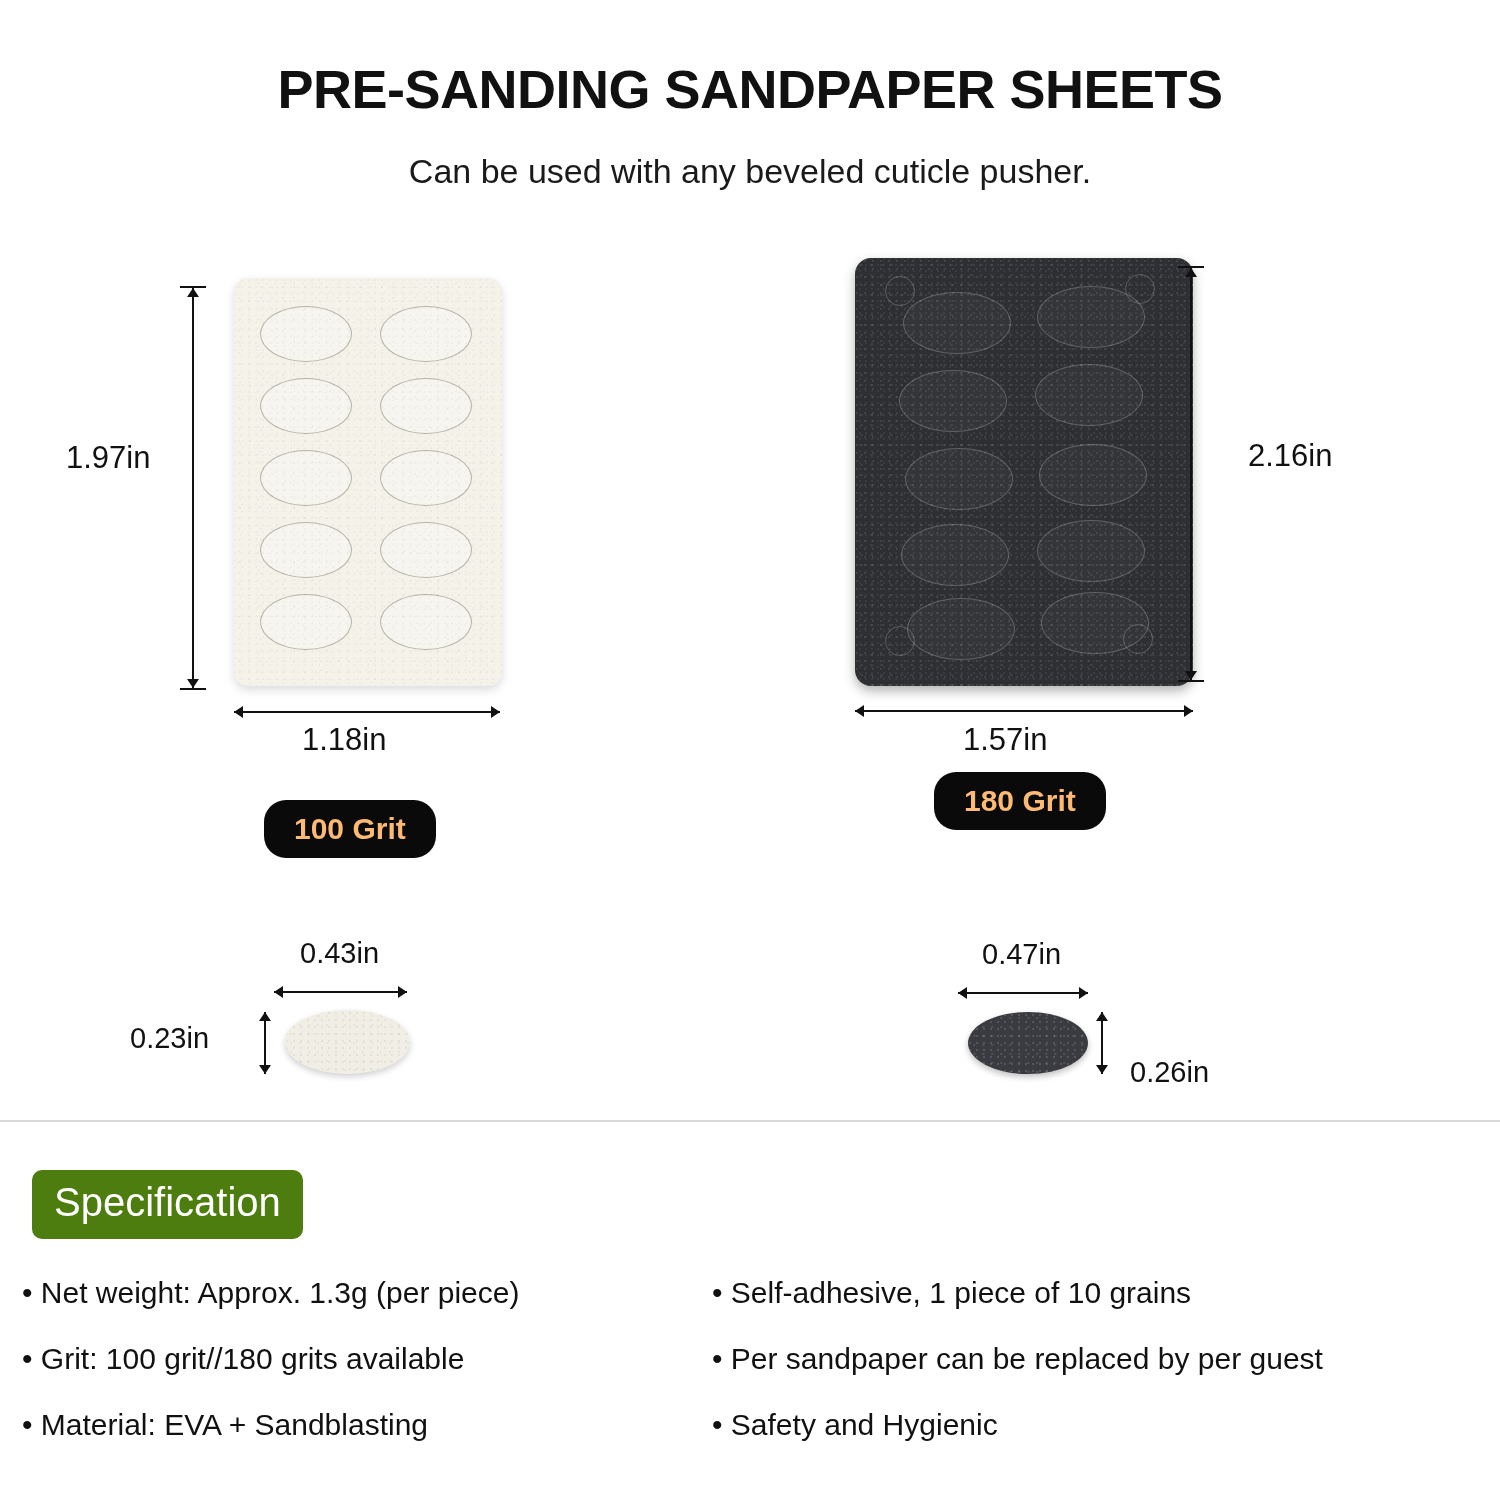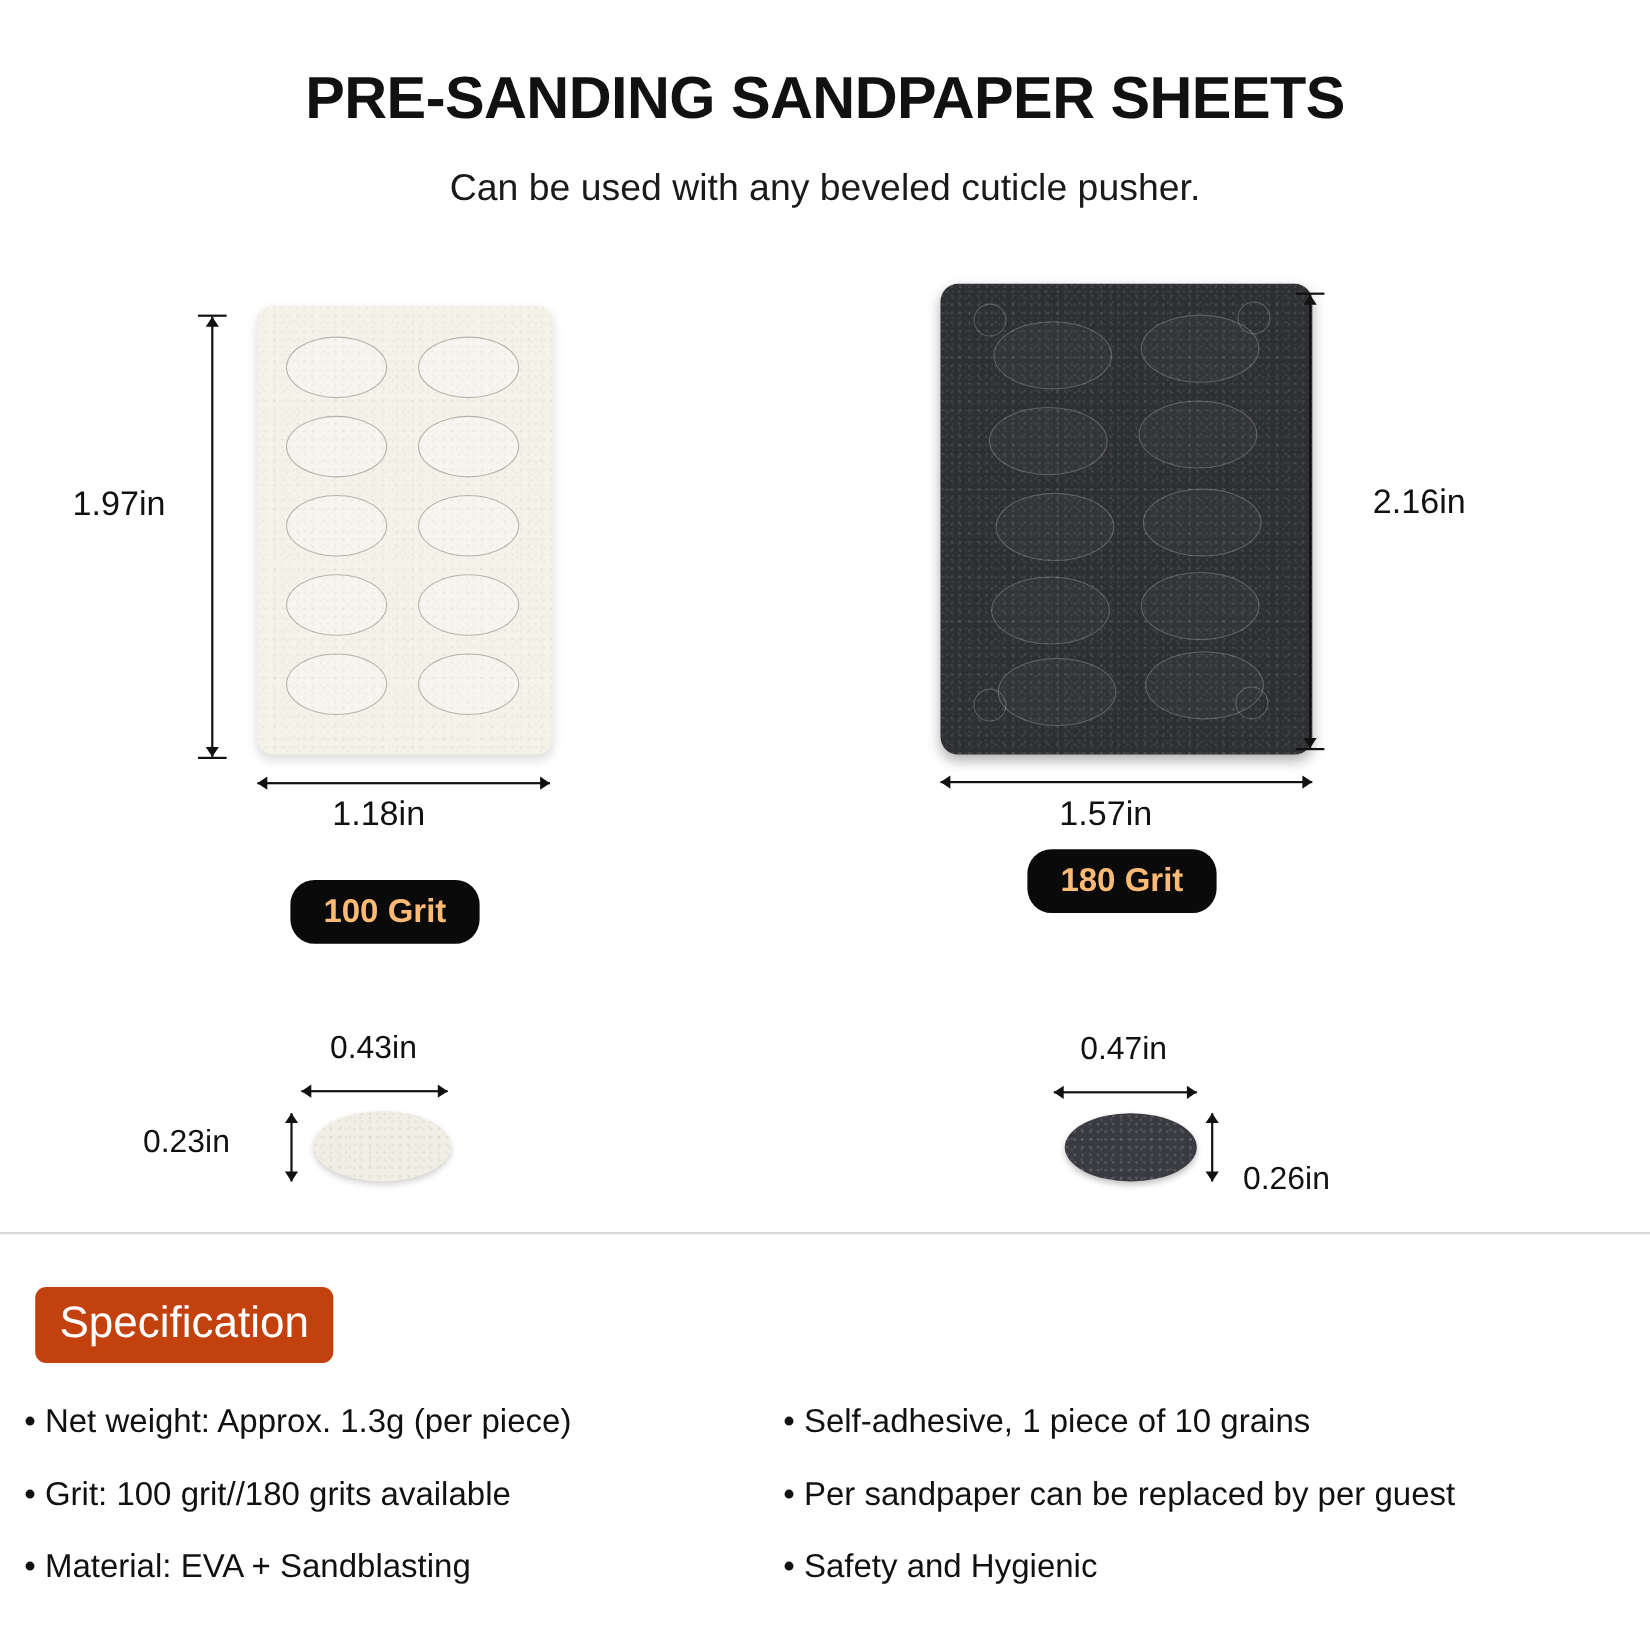--- a/index.html
+++ b/index.html
@@ -187,21 +187,21 @@
 
   
   .divider {
     position: absolute;
     left: 0; top: 1120px;
     width: 1500px; height: 2px;
     background: #d8d8d8;
   }
   .sec-head {
     position: absolute;
-    background: #c2410c;
+    background: #4d7c0f;
     color: #ffffff;
     font-size: 40px;
     padding: 10px 22px 14px 22px;
     border-radius: 10px;
     white-space: nowrap;
   }
   .bullets {
     position: absolute;
     font-size: 30px;
     color: #111;

